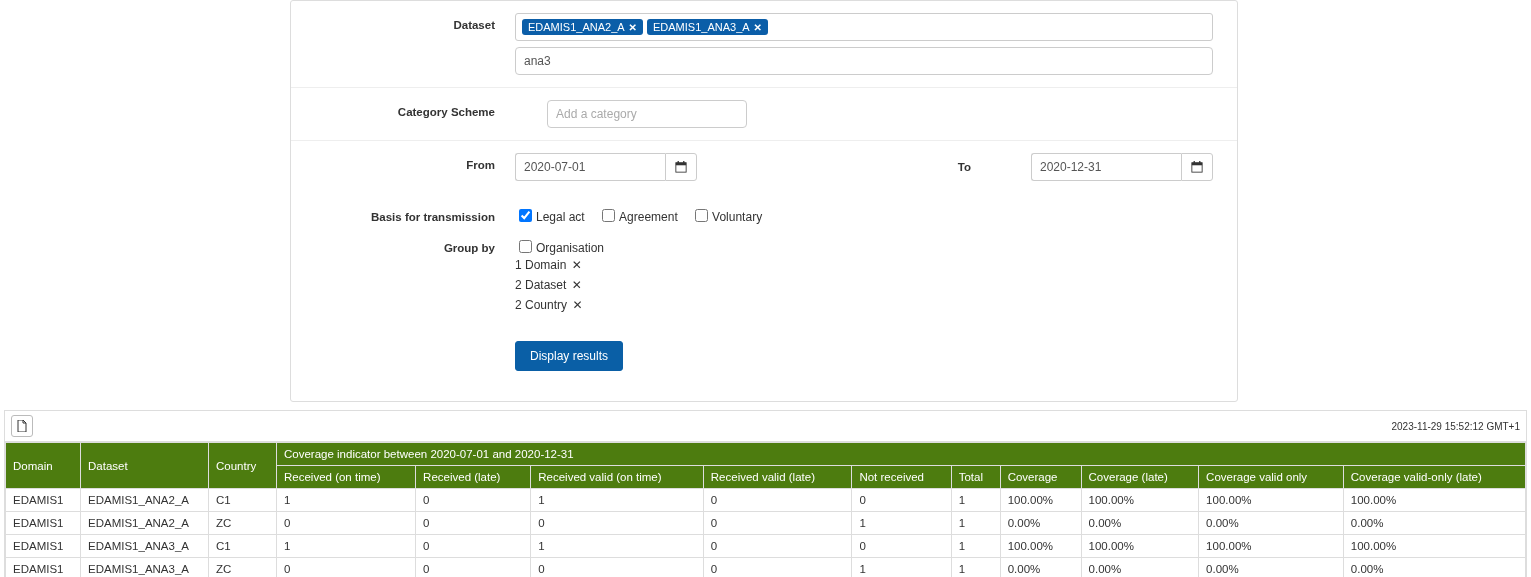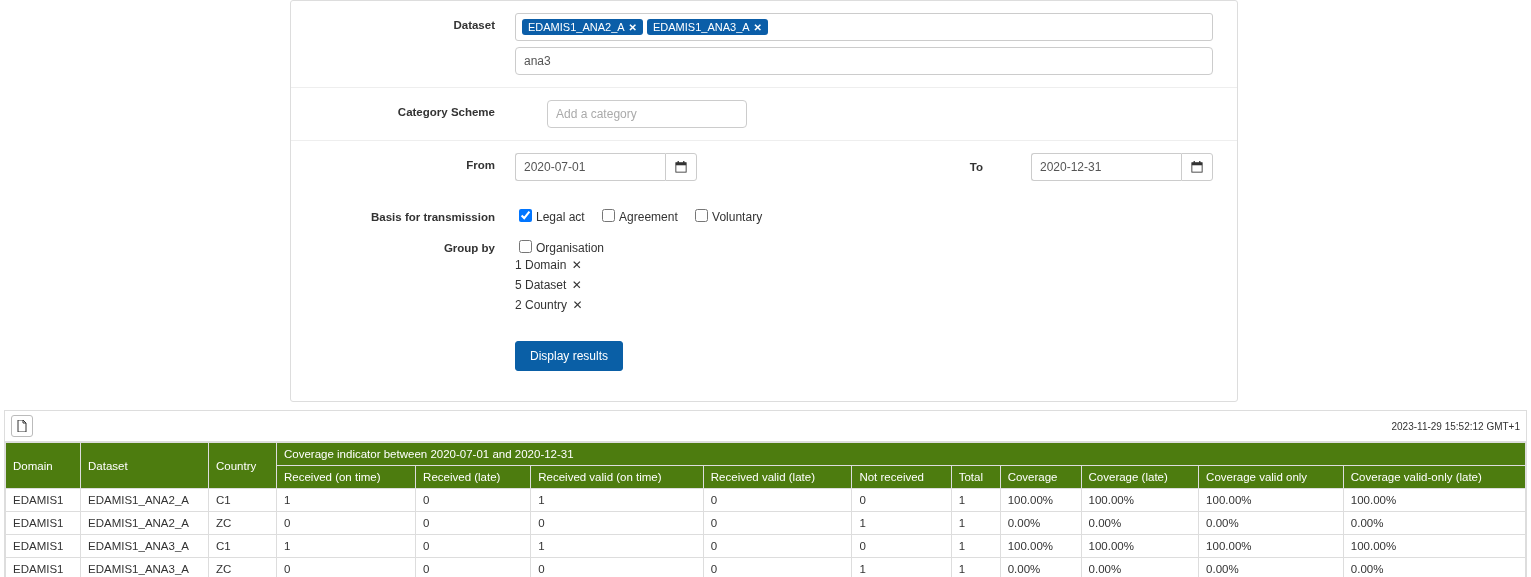--- a/index.html
+++ b/index.html
@@ -140,21 +140,21 @@
     border: 1px solid #ddd;
     padding: 5px 7px;
     text-align: left;
     white-space: nowrap;
   }
   table.results-tbl thead th {
     background: #4d7c0f;
     color: #fff;
     font-weight: normal;
   }
-  .date-pair { display:flex; align-items:center; gap: 28px; }
+  .date-pair { display:flex; align-items:center; gap: 40px; }
   .to-label { font-weight:bold; font-size:11.5px; padding-right:20px; width: auto; text-align:right; }
   svg.cal { width:12px; height:12px; }
 </style>
 </head>
 <body>
 
 <div class="form-panel">
 
   <div class="frow bordered">
     <div class="flabel">Dataset</div>
@@ -218,21 +218,21 @@
       <label><input type="checkbox" class="cbx" id="cb-vol" style=""><span>Voluntary</span></label>
     </div>
   </div>
 
   <div class="frow" style="padding-top:0">
     <div class="flabel">Group by</div>
     <div class="fbody">
       <label><input type="checkbox" class="cbx" style=""><span>Organisation</span></label>
       <div class="group-list" id="group-list">
           <div class="gitem"><span>1 Domain</span> <span class="x">✕</span></div>
-          <div class="gitem"><span>5 Dataset</span> <span class="x">✕</span></div>
+          <div class="gitem"><span>2 Dataset</span> <span class="x">✕</span></div>
           <div class="gitem"><span>2 Country</span> <span class="x">✕</span></div>
         </div>
     </div>
   </div>
 
   <div class="frow" style="padding-top:14px">
     <div class="flabel"></div>
     <div class="fbody">
       <button class="btn-primary">Display results</button>
     </div>

